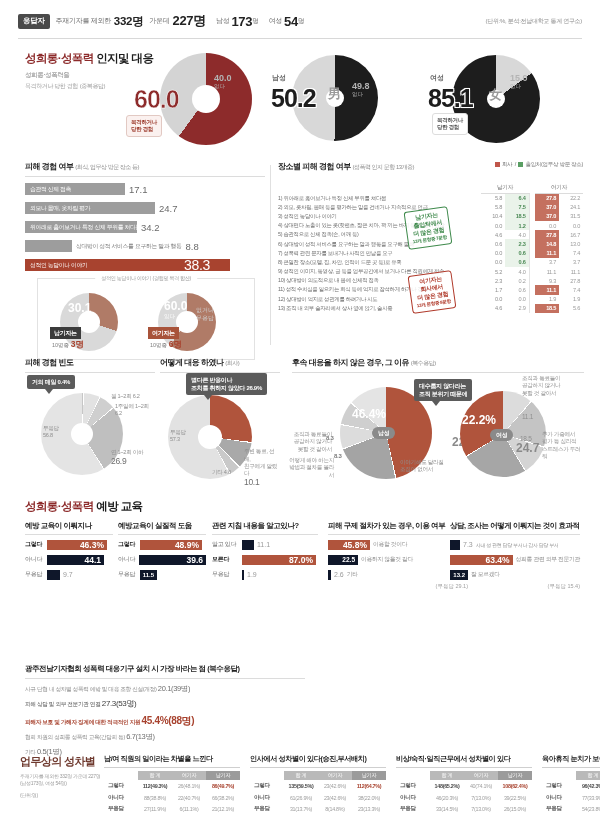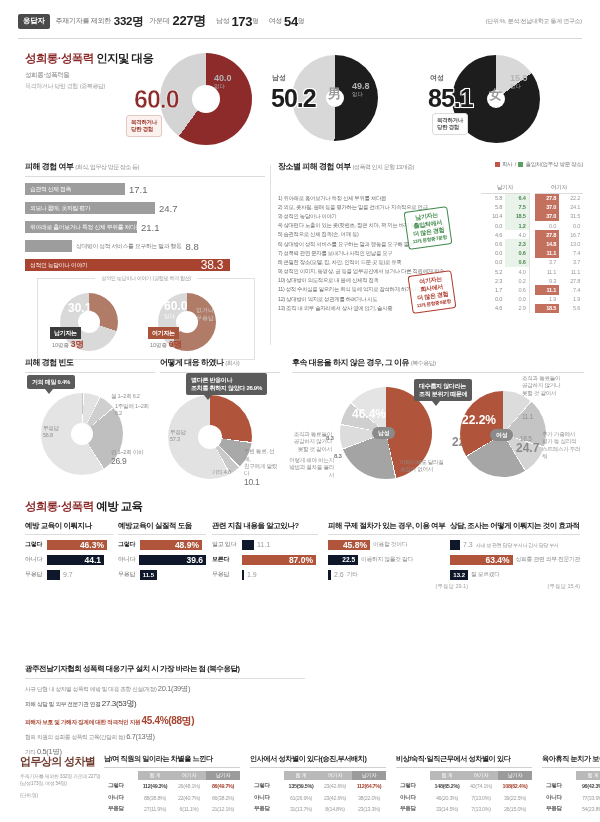--- a/index.html
+++ b/index.html
@@ -297,31 +297,31 @@
       <div class="barrow">
         <div class="bar" style="width:130px">
             <span class="bar-lab">외모나 몸매, 옷차림 평가</span>
           </div>
         <span class="bar-val">24.7</span>
       </div>
       <div class="barrow">
         <div class="bar" style="width:112px">
             <span class="bar-lab">위아래로 훑어보거나 특정 신체 부위를 쳐다봄</span>
           </div>
-        <span class="bar-val">21.1</span>
+        <span class="bar-val">34.2</span>
       </div>
       <div class="barrow outside">
         <div class="bar blank" style="width:47px"></div>
         <span class="out-lab">상대방이 성적 서비스를 요구하는 말과 행동</span>
         <span class="bar-val">8.8</span>
       </div>
       <div class="barrow">
         <div class="bar red" style="width:205px;justify-content:space-between">
           <span class="bar-lab">성적인 농담이나 이야기</span>
-          <span class="bar-lab" style="font-size:12px;padding-right:7px">38.3</span>
+          <span class="bar-lab" style="font-size:14px;padding-right:20px">38.3</span>
         </div>
       </div>
 
       <div class="jokebox">
         <div class="cap">
           <span>성적인 농담이나 이야기</span>
           <span>(경험및 목격 합산)</span>
         </div>
 
         <div class="donut" style="left:22px; top:14px; width:58px; height:58px;

